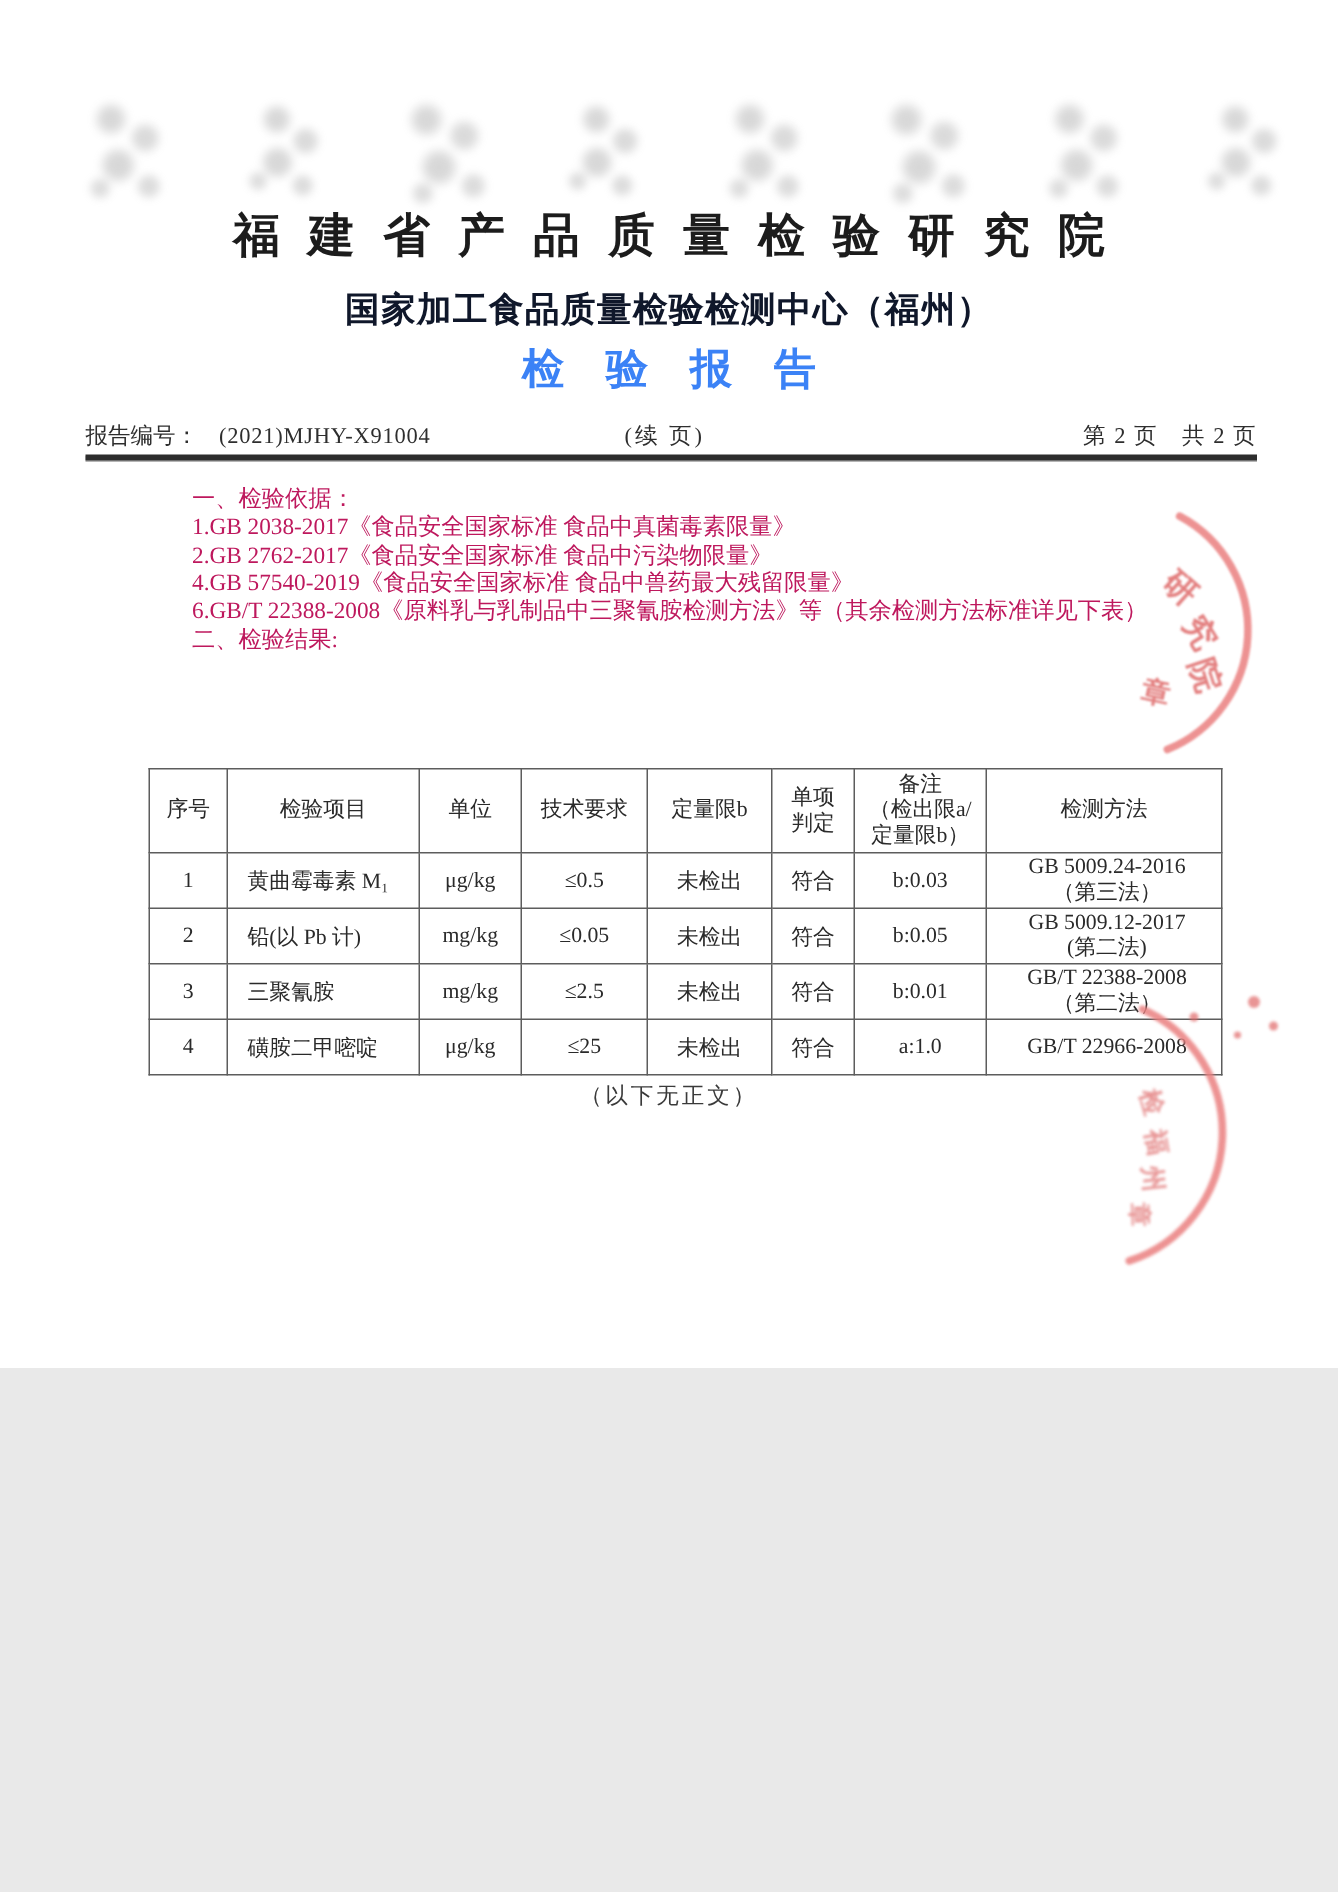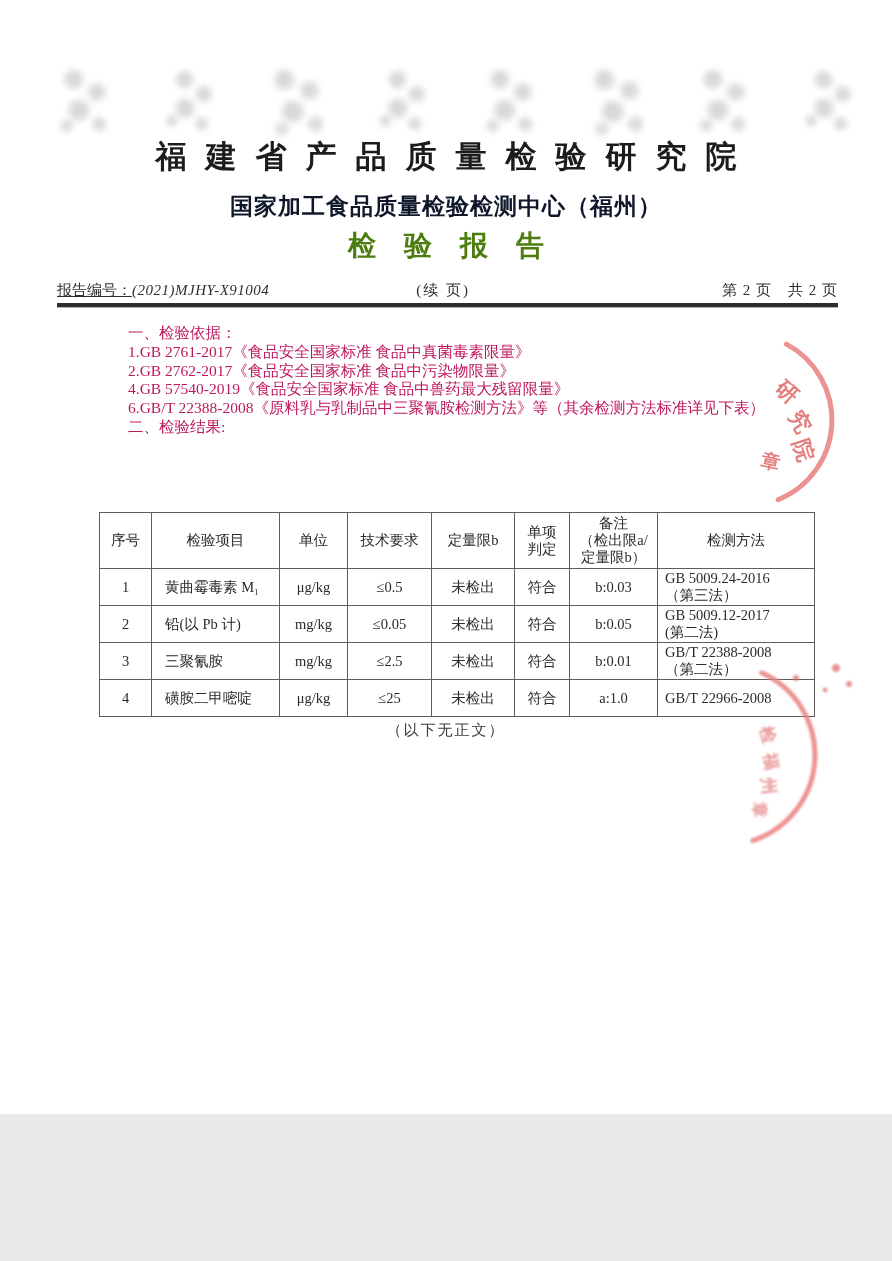--- a/index.html
+++ b/index.html
@@ -1,18 +1,18 @@
 <!DOCTYPE html>
 <html><head>
 <meta charset="utf-8">
 <style>
   * { margin:0; padding:0; box-sizing:border-box; }
   html,body { background:#e9e9e9; }
   .page {
-    position:relative; width:892px; height:1114px; margin:0 auto;
+    position:relative; width:892px; height:912px; margin:0 auto;
     background:#ffffff; overflow:hidden;
     font-family:"Liberation Serif","DejaVu Serif",serif;
     color:#262626;
   }
   
   .ghost-row {
     position:absolute; top:64px; left:56px; width:806px; height:70px;
     display:flex; justify-content:space-between;
     filter:blur(2.6px); opacity:.34; pointer-events:none;
   }
@@ -33,29 +33,29 @@
     text-align:center; font-size:31px; font-weight:bold; color:#1c1c1c;
     letter-spacing:19px; text-indent:19px; white-space:nowrap;
   }
   .center-title {
     position:absolute; top:191px; left:0; width:100%;
     text-align:center; font-size:23px; font-weight:bold; color:#0f172a;
     letter-spacing:1px;
   }
   .report-title {
     position:absolute; top:227px; left:0; width:100%;
-    text-align:center; font-size:28px; font-weight:bold; color:#4d7c0f;
+    text-align:center; font-size:28px; font-weight:bold; color:#3b82f6;
     letter-spacing:28px; text-indent:28px;
   }
   .meta-row {
     position:absolute; top:281px; left:57px; width:781px;
     display:flex; align-items:baseline; font-size:15px; color:#2e2e2e;
   }
-  .meta-left { white-space:nowrap;text-decoration:underline; }
-  .meta-no { letter-spacing:.5px;font-style:italic; }
+  .meta-left { white-space:nowrap; }
+  .meta-no { margin-left:14px; letter-spacing:.5px; }
   .meta-continued { position:absolute; left:50%; transform:translateX(-58%); white-space:nowrap; letter-spacing:2px; }
   .meta-page { margin-left:auto; white-space:nowrap; letter-spacing:1px; }
   .head-rule {
     position:absolute; top:303px; left:57px; width:781px; height:4px;
     background:#2d2d2d; box-shadow:0 1px 0 rgba(120,120,120,.55);
   }
 
   .body-text {
     position:absolute; top:324px; left:128px; width:722px;
     font-size:15.5px; line-height:18.8px; color:#be185d;
@@ -68,21 +68,21 @@
     border-collapse:collapse; table-layout:fixed;
     font-size:14.5px; color:#2a2a2a;
   }
   .results-table th, .results-table td {
     border:1px solid #5d5d5d; text-align:center; vertical-align:middle;
     padding:1px 3px; font-weight:normal;
   }
   .results-table thead th { height:56px; line-height:17px; }
   .results-table tbody td { height:37px; }
   .results-table .col-item  { text-align:left; padding-left:13px; }
-  .results-table .col-method{ text-align:left; padding-left:7px; line-height:17px; }
+  .results-table .col-method{ text-align:center; padding-left:7px; line-height:17px; }
   .pre { white-space:pre-line; }
 
   .end-note {
     position:absolute; top:721px; left:0; width:892px;
     text-align:center; font-size:15px; color:#3a3a3a; letter-spacing:2px;
   }
 
   .stamp { position:absolute; pointer-events:none; }
   .stamp-top   { left:738px; top:328px; }
   .stamp-bottom{ left:722px; top:650px; }
@@ -110,21 +110,21 @@
   <div class="meta-row">
     <span class="meta-left">报告编号：</span>
     <span class="meta-no">(2021)MJHY-X91004</span>
     <span class="meta-continued">(续 页)</span>
     <span class="meta-page">第 2 页　共 2 页</span>
   </div>
   <div class="head-rule"></div>
 
   <div class="body-text">
     <div class="line">一、检验依据：</div>
-    <div class="line">1.GB 2761-2017《食品安全国家标准 食品中真菌毒素限量》</div>
+    <div class="line">1.GB 2038-2017《食品安全国家标准 食品中真菌毒素限量》</div>
     <div class="line">2.GB 2762-2017《食品安全国家标准 食品中污染物限量》</div>
     <div class="line">4.GB 57540-2019《食品安全国家标准 食品中兽药最大残留限量》</div>
     <div class="line">6.GB/T 22388-2008《原料乳与乳制品中三聚氰胺检测方法》等（其余检测方法标准详见下表）</div>
     <div class="line">二、检验结果:</div>
   </div>
 
   <table class="results-table">
     <colgroup>
       <col style="width:52px">
         <col style="width:128px">

